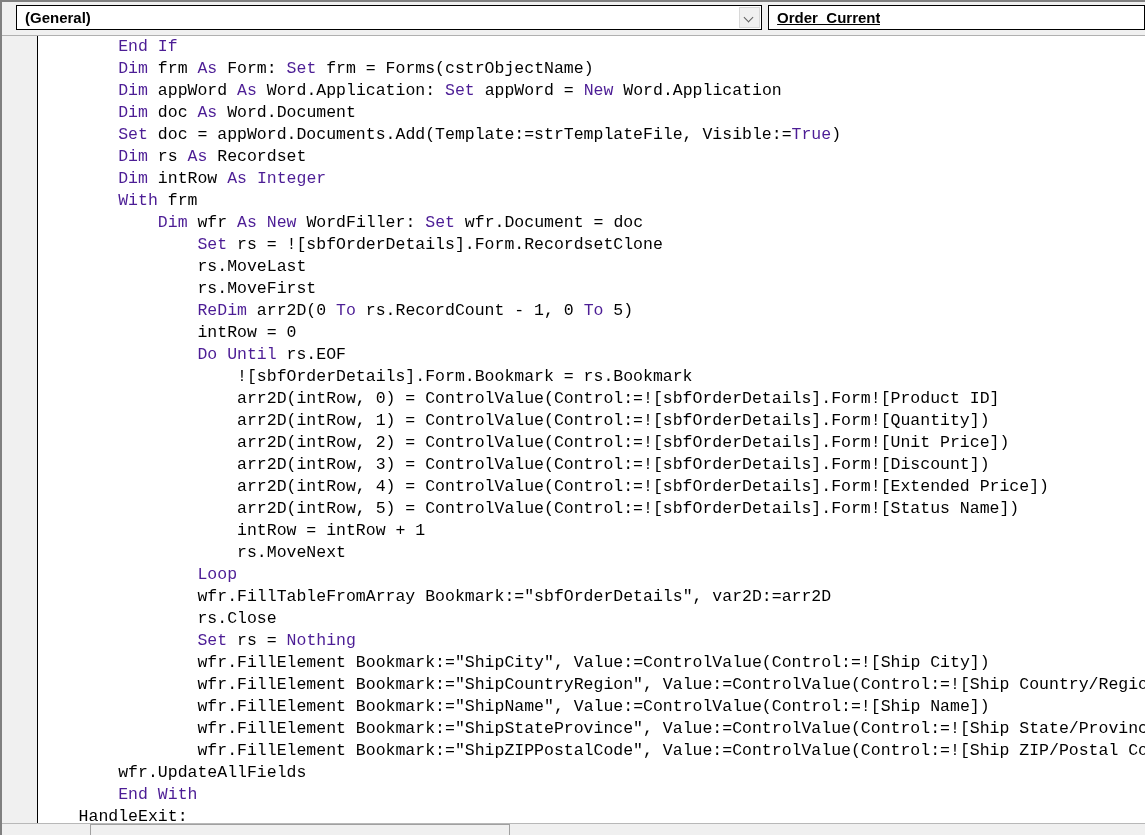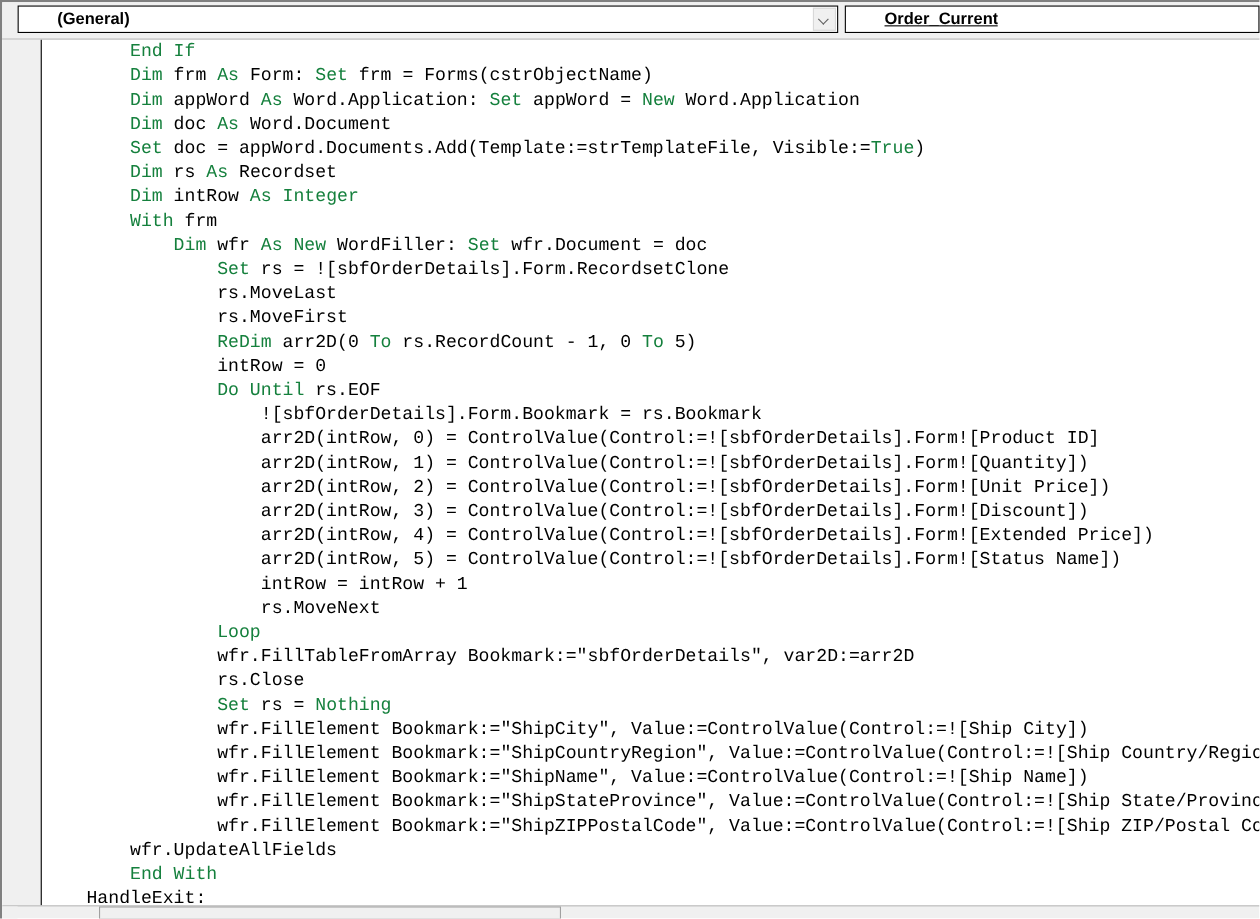--- a/index.html
+++ b/index.html
@@ -47,25 +47,24 @@
     margin-top: 3px;
   }
   .combo-proc-left { margin-left: 14px; width: 792px; }
   .combo-proc-right { margin-left: 6px; width: 400px; text-decoration: underline; }
 
   .combo-value {
     font-family: "Liberation Sans", sans-serif;
     font-size: 15px;
     font-weight: bold;
     color: #000000;
-    padding-left: 24px;
+    padding-left: 8px;
     white-space: nowrap;
     overflow: hidden;
     letter-spacing: 0px;
-    margin-left: 11px;
   }
 
   .combo-arrow-box {
     position: absolute;
     right: 1px; top: 1px;
     width: 21px;
     height: 21px;
     background: #f0f0f0;
     border: 1px solid #d8d8d8;
     box-sizing: border-box;
@@ -121,21 +120,21 @@
     font-size: 16.5px;
     line-height: 22px;
     white-space: pre;
     color: #000000;
   }
   .cl {
     white-space: pre;
     height: 22px;
     line-height: 22px;
   }
-  .kw  { color: #15803d; }
+  .kw  { color: #4c1d95; }
   .str { color: #000000; }
 
   
   #hscroll {
     position: absolute;
     left: 0;
     bottom: 0;
     width: 1143px;
     height: 12px;
     background: #f0f0f0;

